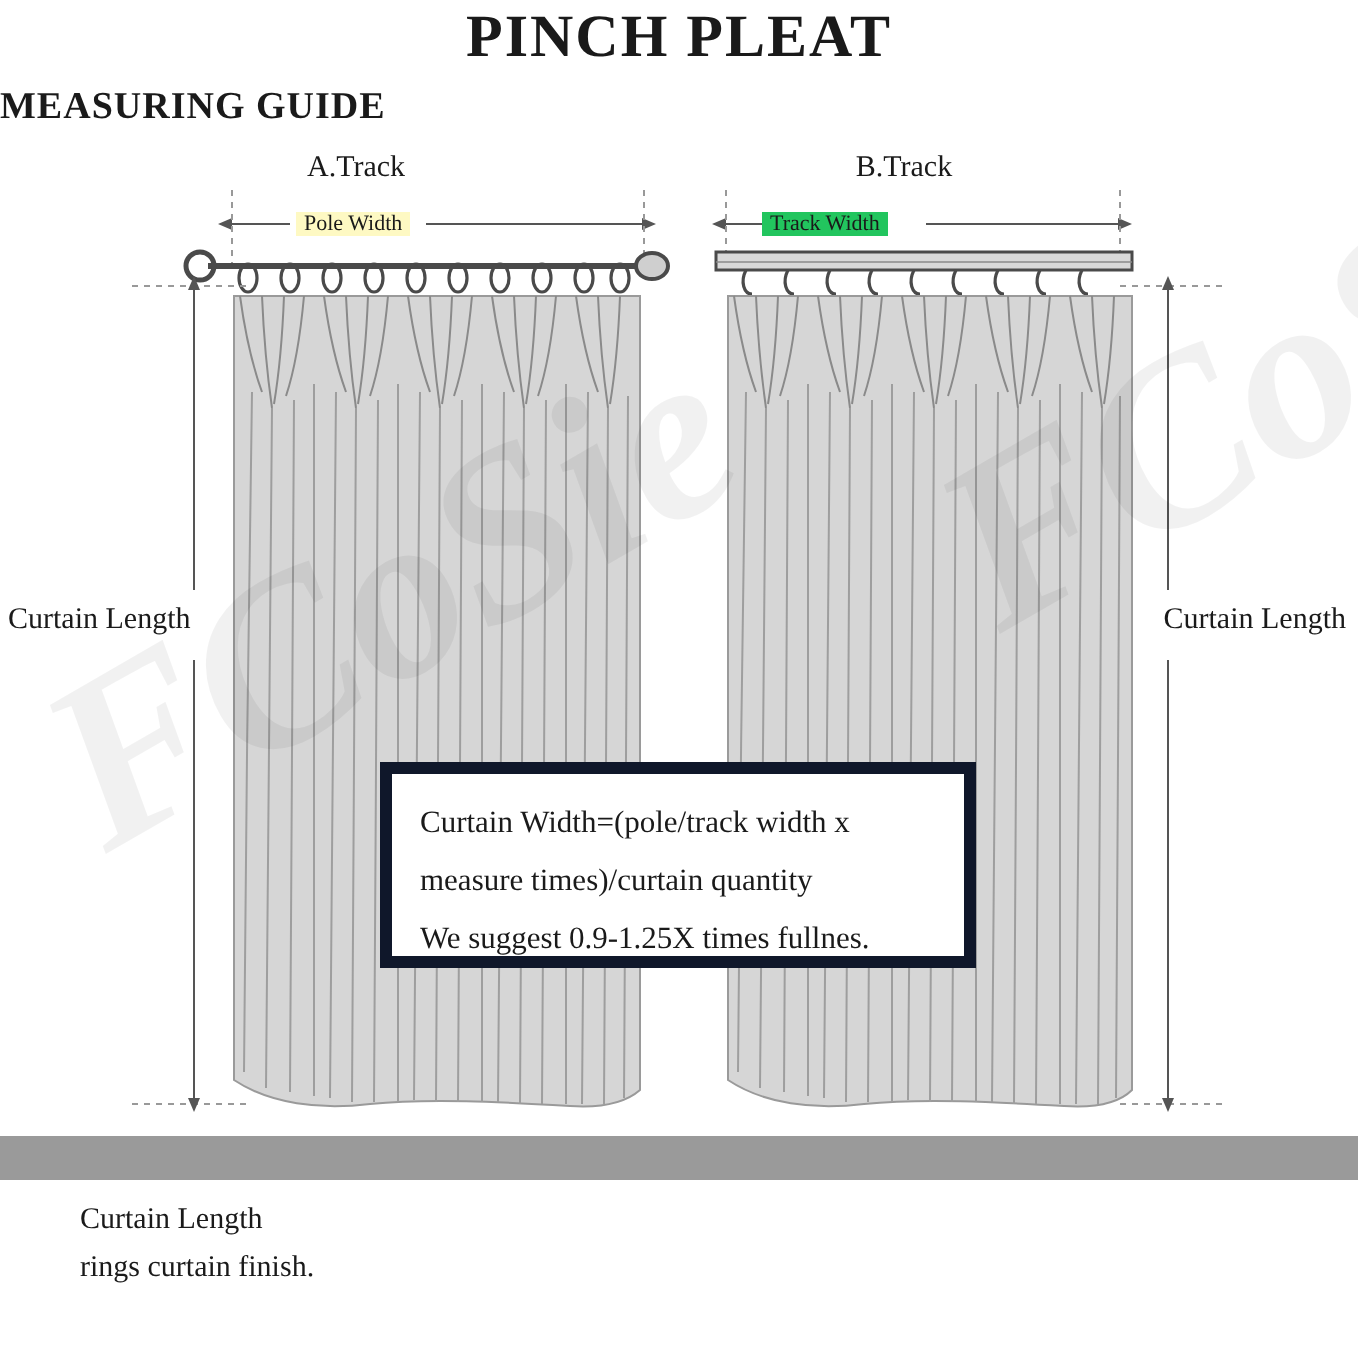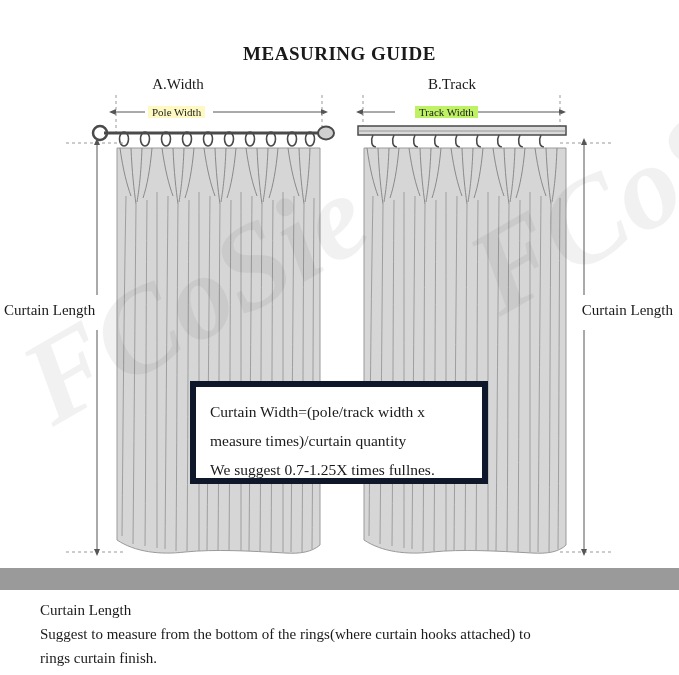--- a/index.html
+++ b/index.html
@@ -30,21 +30,20 @@
     text-align: center;
     font-size: 30px;
     font-weight: bold;
     letter-spacing: 1px;
   }
   .title-sub {
     position: absolute;
     top: 43px;
     left: 0;
     width: 679px;
-    text-align: center;
     font-size: 19px;
     font-weight: bold;
     letter-spacing: 0.5px;
   }
   .label-pole {
     position: absolute;
     top: 76px;
     left: 118px;
     width: 120px;
     text-align: center;
@@ -62,23 +61,23 @@
     position: absolute;
     top: 106px;
     left: 148px;
     font-size: 11px;
     background: #fef9c3;
     padding: 0 4px;
   }
   .dim-track-width {
     position: absolute;
     top: 106px;
-    left: 415px;
+    left: 381px;
     font-size: 11px;
-    background: #bef264;
+    background: #22c55e;
     padding: 0 4px;
   }
   .curtain-length-left {
     position: absolute;
     top: 302px;
     left: 4px;
     font-size: 15px;
   }
   .curtain-length-right {
     position: absolute;
@@ -321,38 +320,38 @@
       <line x1="584" y1="145" x2="584" y2="295" stroke="#555" stroke-width="1" marker-start="url(#arrL)"></line>
       <line x1="584" y1="330" x2="584" y2="550" stroke="#555" stroke-width="1" marker-end="url(#arrR)"></line>
     </g>
   </svg>
 
   
   <div class="watermark wm1">FCoSie</div>
   <div class="watermark wm2">FCoSie</div>
 
   
+  <div class="title-main">PINCH PLEAT</div>
   <div class="title-sub">MEASURING GUIDE</div>
 
-  <div class="label-pole">A.Width</div>
+  <div class="label-pole">A.Track</div>
   <div class="label-track">B.Track</div>
 
   <div class="dim-pole-width">Pole Width</div>
   <div class="dim-track-width">Track Width</div>
 
   <div class="curtain-length-left">Curtain Length</div>
   <div class="curtain-length-right">Curtain Length</div>
 
   
   <div class="formula-box">
     <div>Curtain Width=(pole/track width x</div>
     <div>measure times)/curtain quantity</div>
-    <div>We suggest 0.7-1.25X times fullnes.</div>
+    <div>We suggest 0.9-1.25X times fullnes.</div>
   </div>
 
   
   <div class="note-bar"></div>
   <div class="note-body">
     <div class="note-title">Curtain Length</div>
-    <div class="note-text">Suggest to measure from the bottom of the rings(where curtain hooks attached) to</div>
     <div class="note-text">rings curtain finish.</div>
   </div>
 </div>
 
 </body></html>

